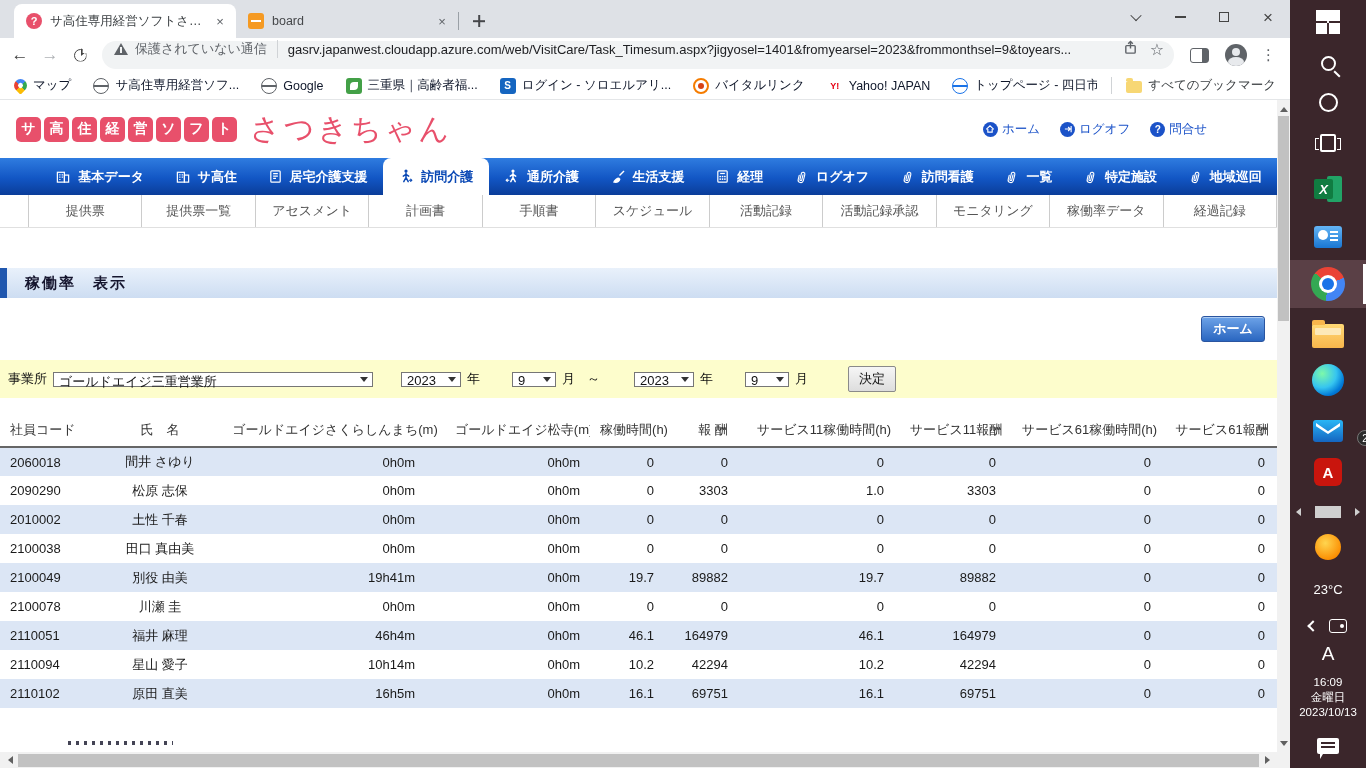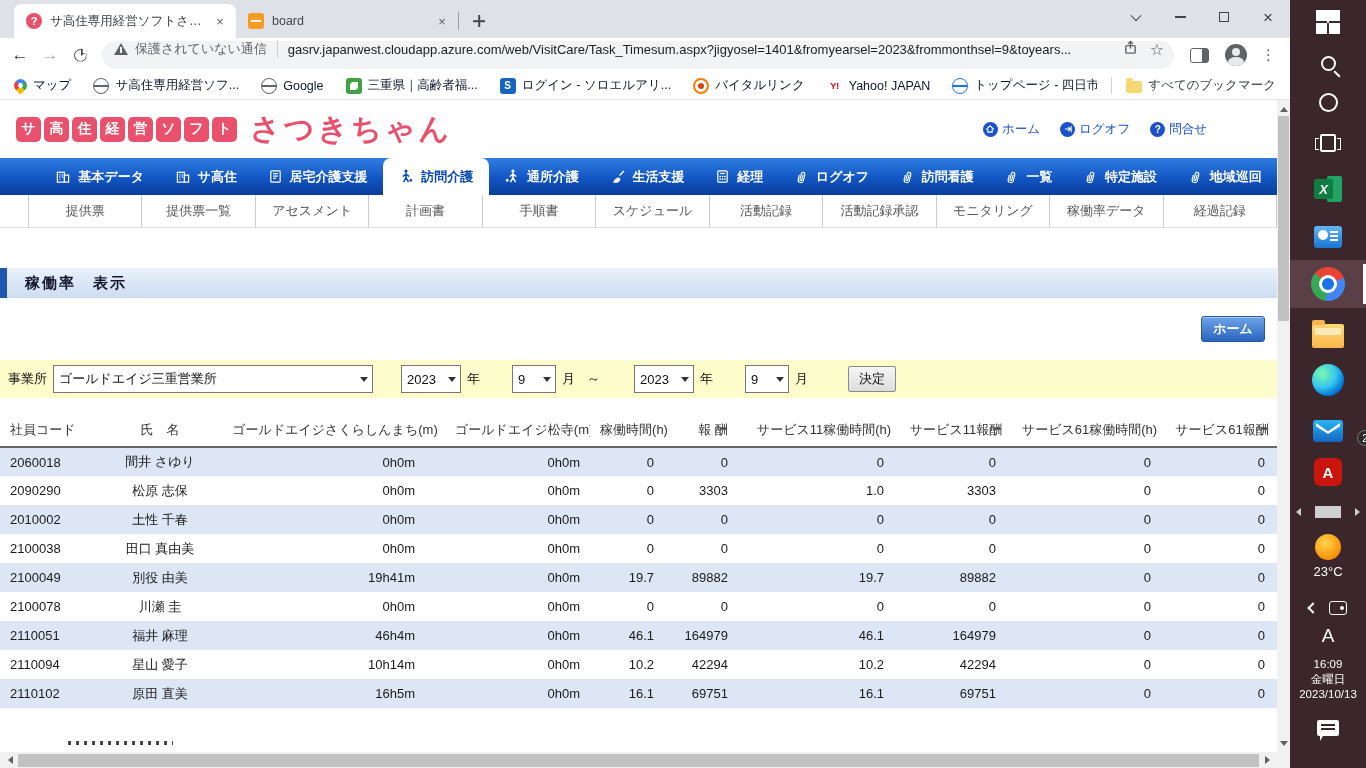--- a/index.html
+++ b/index.html
@@ -67,21 +67,21 @@
   .fav-folder::before{content:"";position:absolute;top:-3px;left:0;width:7px;height:3px;background:#f7d774;border-radius:2px 2px 0 0}
 
   
   .viewport{position:relative;height:668px;background:#fff}
   .page{width:1277px;height:652px;overflow:hidden;position:relative}
 
   
   .site-header{height:58px;display:flex;align-items:center;padding:0 14px 0 16px}
   .logo{display:flex;align-items:center;gap:3px}
   .logo-box{width:25px;height:25px;border-radius:5px;background:#e8506b;color:#fff;font-weight:bold;font-size:14px;display:flex;align-items:center;justify-content:center}
-  .logo-text{color:#e8506b;font-weight:bold;font-size:30px;margin-left:10px;letter-spacing:3px}
+  .logo-text{color:#e8506b;font-weight:normal;font-size:30px;margin-left:10px;letter-spacing:3px}
   .hlinks{margin-left:auto;display:flex;gap:20px;margin-right:56px}
   .hlink{display:flex;align-items:center;gap:4px;color:#1b52c8;font-size:12.5px;text-decoration:none;cursor:pointer}
   .hl-ic{width:15px;height:15px;border-radius:50%;background:#1b52c8;color:#fff;display:flex;align-items:center;justify-content:center;font-size:10px;font-weight:bold}
 
   
   .mainnav{height:37px;background:linear-gradient(180deg,#2f7ce0 0%,#1256c4 55%,#0a3d99 100%);display:flex;align-items:stretch;padding-left:40px;overflow:hidden}
   .nav-item{flex:1 0 auto;display:flex;align-items:center;justify-content:center;gap:7px;padding:0 10px;color:#fff;font-weight:bold;font-size:13px;white-space:nowrap;cursor:pointer}
   .nav-item.active{background:#fff;border-radius:8px 8px 0 0;color:#0b49b5}
   .nav-ic{display:inline-flex;align-items:center}
 
@@ -92,21 +92,21 @@
 
   
   .titlebar{margin-top:40px;height:30px;background:linear-gradient(180deg,#e9f1fb,#cdddf2);border-left:7px solid #2057ae;display:flex;align-items:center;padding-left:18px;font-size:15px;font-weight:bold;color:#15152e;letter-spacing:2px}
 
   
   .home-row{height:62px;display:flex;justify-content:flex-end;align-items:center;padding-right:12px}
   .btn-home{width:64px;height:26px;background:linear-gradient(180deg,#6da3e8,#2a66c0);border:1px solid #2a55a0;border-radius:3px;color:#fff;font-weight:bold;font-size:13px;box-shadow:inset 0 1px 0 rgba(255,255,255,.45);cursor:pointer}
 
   
   .filterbar{height:38px;background:#fdfdcc;display:flex;align-items:center;padding-left:8px;gap:6px;font-size:13px;color:#111}
-  .sel{height:28px;background:#fff;border:1px solid #767676;display:flex;align-items:center;justify-content:space-between;padding-left:5px;font-size:13px;cursor:pointer}
+  .sel{height:15px;background:#fff;border:1px solid #767676;display:flex;align-items:flex-start;justify-content:space-between;padding-left:5px;font-size:13px;cursor:pointer}
   .sel .arr{width:16px;height:100%;display:flex;align-items:center;justify-content:center}
   .sel .arr::before{content:"";border:4px solid transparent;border-top:5px solid #333;margin-top:4px}
   .sel-office{width:320px;margin-right:14px}
   .sel-year{width:60px;margin-left:8px}
   .sel-month{width:44px;margin-left:26px}
   .fl-sep{margin:0 20px 0 6px}
   .btn-decide{width:48px;height:26px;margin-left:34px;background:linear-gradient(180deg,#f6f6f6,#dddddd);border:1px solid #8a8a8a;border-radius:2px;font-size:13px;color:#111;cursor:pointer}
 
   
   .table-wrap{margin-top:15px;height:333px;overflow:hidden;position:relative}
@@ -172,21 +172,21 @@
   .badge{position:absolute;right:-7px;bottom:-4px;width:16px;height:16px;border-radius:50%;background:#2b2b2b;border:1px solid #777;color:#fff;font-size:10px;display:flex;align-items:center;justify-content:center}
   .i-adobe{width:28px;height:28px;background:#c9150d;border-radius:6px;color:#fff;font-weight:bold;font-size:15px;display:flex;align-items:center;justify-content:center;margin-top:16px}
   .i-adobe::before{content:"A"}
   .tb-scroll{width:76px;height:16px;margin-top:18px;display:flex;align-items:center;padding:0 2px}
   .tb-scroll .ar{width:0;height:0;flex:none}
   .tb-scroll .ar.l{border:4px solid transparent;border-right:5px solid #cfcfcf}
   .tb-scroll .ar.r{border:4px solid transparent;border-left:5px solid #cfcfcf}
   .tb-scroll .thumb{width:26px;height:12px;background:#cfcfcf;margin:0 auto}
   .tb-weather{display:flex;flex-direction:column;align-items:center;margin-top:14px;color:#fff;cursor:pointer}
   .i-sun{width:26px;height:26px;border-radius:50%;background:radial-gradient(circle at 40% 35%,#ffd54f,#fb8c00 75%)}
-  .temp{font-size:13px;margin-top:4px}
+  .temp{font-size:13px;margin-top:22px}
   .tb-tray{display:flex;align-items:center;gap:12px;margin-top:22px}
   .i-chevl{width:8px;height:8px;border-left:2px solid #fff;border-bottom:2px solid #fff;transform:rotate(45deg)}
   .i-cam{width:18px;height:14px;border:1.6px solid #fff;border-radius:3px;position:relative}
   .i-cam::after{content:"";position:absolute;right:2px;top:4px;width:4px;height:4px;border-radius:50%;background:#fff}
   .tb-ime{color:#fff;font-size:19px;margin-top:10px;cursor:pointer}
   .tb-clock{display:flex;flex-direction:column;align-items:center;color:#fff;font-size:11.5px;line-height:15px;margin-top:10px;cursor:pointer}
   .i-comment{width:22px;height:16px;background:#fff;border-radius:2px;position:relative;margin-top:18px}
   .i-comment::before{content:"";position:absolute;left:3px;bottom:-5px;border:5px solid transparent;border-top:5px solid #fff;border-left:3px solid #fff}
   .i-comment::after{content:"";position:absolute;left:4px;top:4px;width:14px;height:2px;background:#3b262b;box-shadow:0 4px 0 #3b262b}
 </style>

